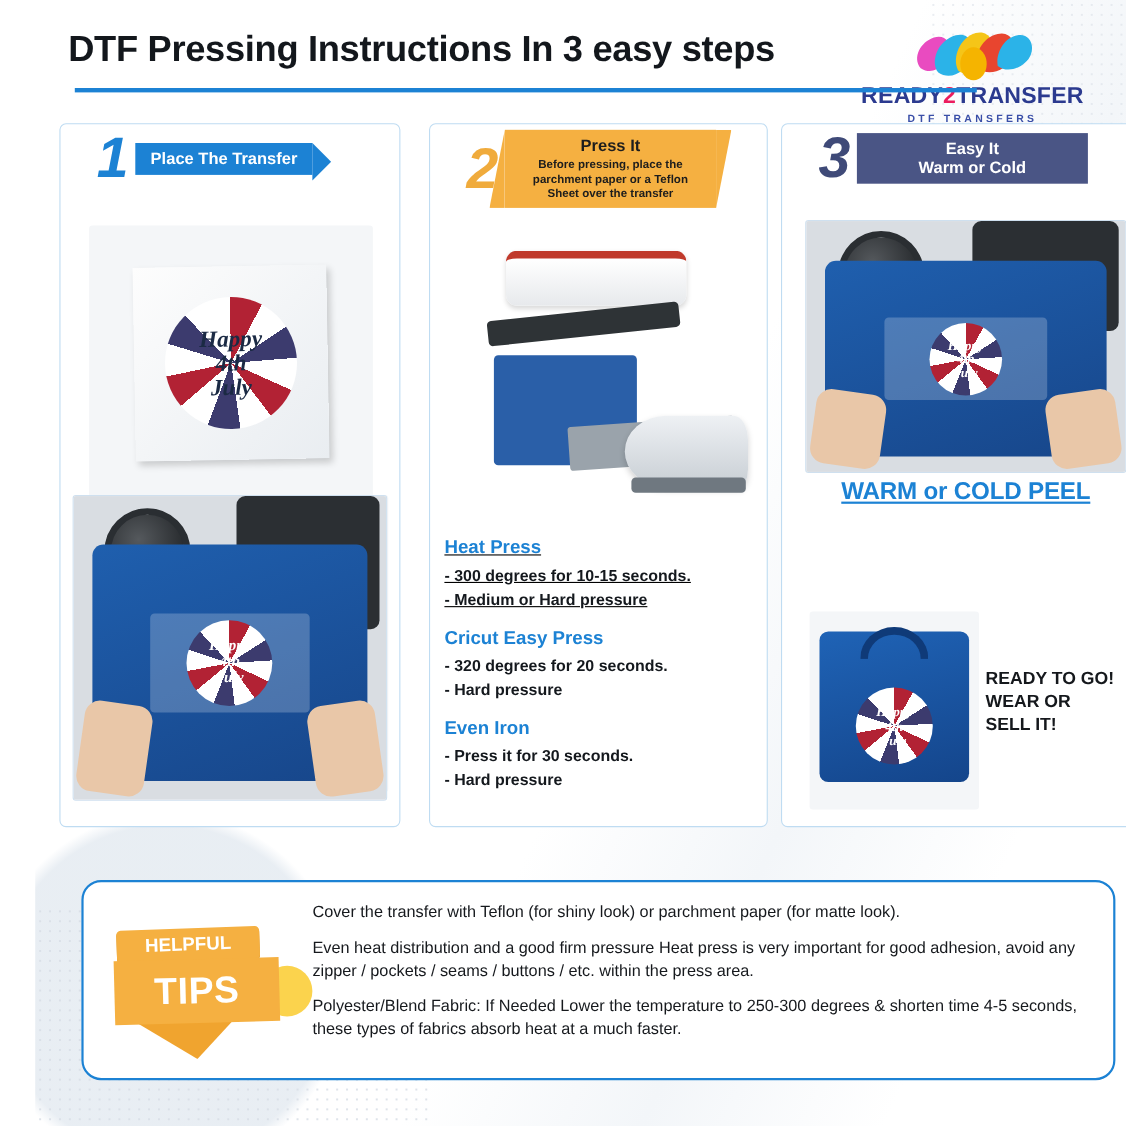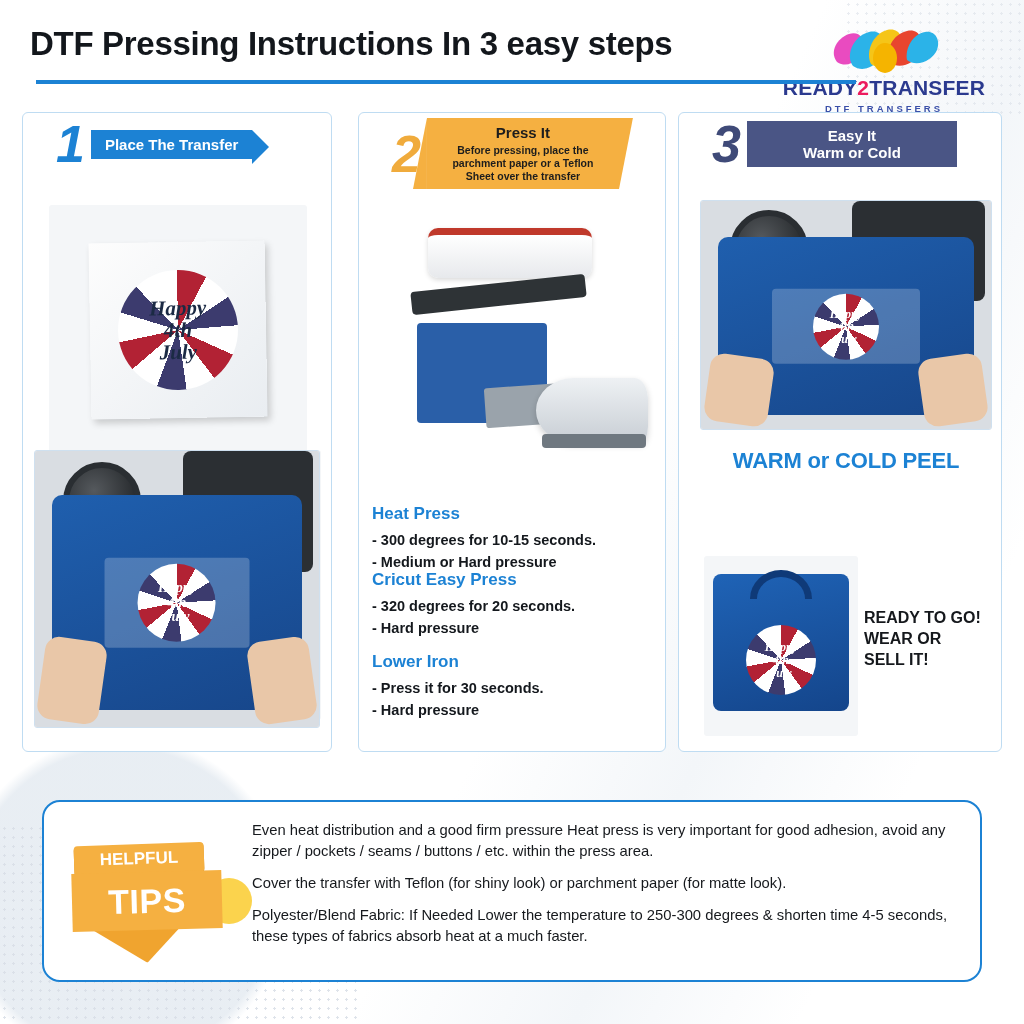--- a/index.html
+++ b/index.html
@@ -8,20 +8,21 @@
     font-family: "Liberation Sans", sans-serif;
     background: #ffffff;
     position: relative;
     overflow: hidden;
   }
   .page {
     position: absolute; inset: 0;
     background:
       radial-gradient(circle at 12% 88%, rgba(230,236,242,0.9) 0 12%, rgba(255,255,255,0) 13%),
       linear-gradient(115deg, #ffffff 0%, #ffffff 55%, #f3f6f9 70%, #ffffff 85%);
+    margin-left: 32px;
   }
   .dots {
     position: absolute; left: 0; bottom: 0; width: 360px; height: 200px;
     background-image: radial-gradient(#d8dee6 1.2px, transparent 1.3px);
     background-size: 9px 9px;
     opacity: .85;
   }
   .dots.tr { left: auto; right: 0; top: 0; bottom: auto; width: 180px; height: 120px; opacity:.55;}
 
   
@@ -296,34 +297,34 @@
   <div class="img" style="left:372px; top:208px; width:282px; height:250px; background:#fff;">
     <div class="heatpress-art">
       <div class="hp-top"></div>
       <div class="hp-base"></div>
       <div class="hp-body"></div>
       <div class="hp-plate"></div>
       <div class="iron"></div>
     </div>
   </div>
 
-  <div class="s2block" style="top:504px; width:276px;">
+  <div class="s2block" style="top:488px; width:276px;text-decoration:underline;">
     <div class="s2h">Heat Press</div>
     <div class="s2l">- 300 degrees for 10-15 seconds.</div>
     <div class="s2l">- Medium or Hard pressure</div>
   </div>
 
   <div class="s2block" style="top:570px; width:276px;">
     <div class="s2h">Cricut Easy Press</div>
     <div class="s2l">- 320 degrees for 20 seconds.</div>
     <div class="s2l">- Hard pressure</div>
   </div>
 
   <div class="s2block" style="top:652px; width:276px;">
-    <div class="s2h">Lower Iron</div>
+    <div class="s2h">Even Iron</div>
     <div class="s2l">- Press it for 30 seconds.</div>
     <div class="s2l">- Hard pressure</div>
   </div>
 
   <div class="panel" id="panel3"></div>
 
   <div class="ribbon" style="left:712px; top:118px;">
     <div class="num navy">3</div>
     <div class="banner navy" style="width:210px;">
       <div class="bt">Easy It</div>
@@ -343,21 +344,21 @@
             <span>4th</span><br>
             <span>July</span>
           </div>
         </div>
       </div>
       <div class="hand l"></div>
       <div class="hand r"></div>
     </div>
   </div>
 
-  <div class="warmcold" style="left:700px; top:448px; width:292px;">WARM or COLD PEEL</div>
+  <div class="warmcold" style="left:700px; top:434px; width:292px;text-decoration:underline;">WARM or COLD PEEL</div>
 
 
   <div class="img" style="left:704px; top:556px; width:154px; height:180px;">
     <div class="folded">
       <div class="folded-shirt"></div>
       <div class="folded-collar"></div>
       <div class="sunflower" style="width:70px;height:70px;top:58%;"></div>
       <div class="script" style="font-size:12px;color:#fff;top:58%;">
         <span>Happy</span><br>
         <span>4th</span><br>
@@ -373,18 +374,18 @@
   </div>
 
   <div id="tips">
     <div class="tips-badge">
       <div class="tips-sun"></div>
       <div class="tips-tail"></div>
       <div class="tips-ribbon">HELPFUL</div>
       <div class="tips-big">TIPS</div>
     </div>
     <div class="tips-text">
+      <div class="tips-p">Cover the transfer with Teflon (for shiny look) or parchment paper (for matte look).</div>
       <div class="tips-p">Even heat distribution and a good firm pressure Heat press is very important for good adhesion, avoid any zipper / pockets / seams / buttons / etc. within the press area.</div>
-      <div class="tips-p">Cover the transfer with Teflon (for shiny look) or parchment paper (for matte look).</div>
       <div class="tips-p">Polyester/Blend Fabric: If Needed Lower the temperature to 250-300 degrees &amp; shorten time 4-5 seconds, these types of fabrics absorb heat at a much faster.</div>
     </div>
   </div>
 </div>
 
 </body></html>

